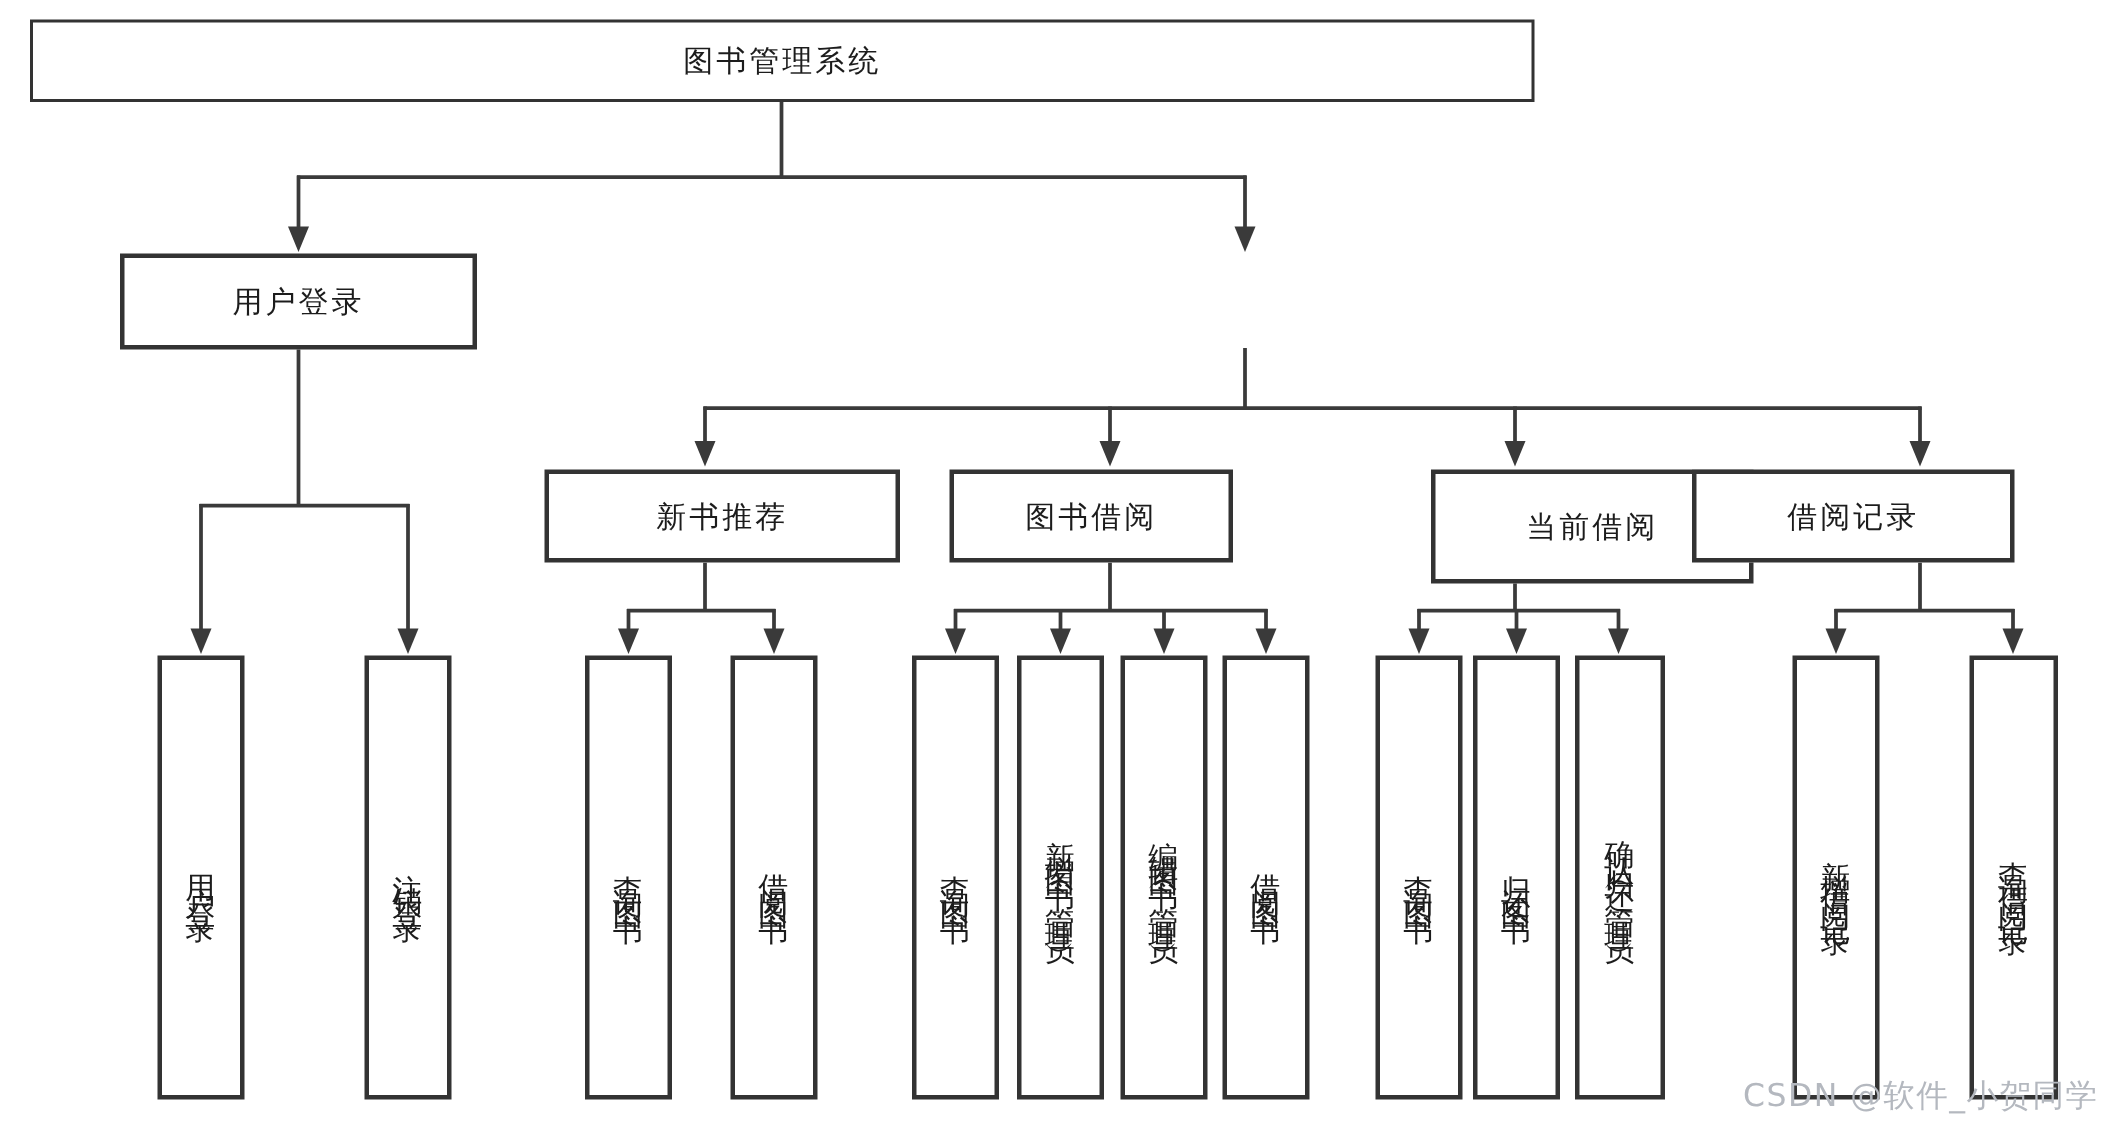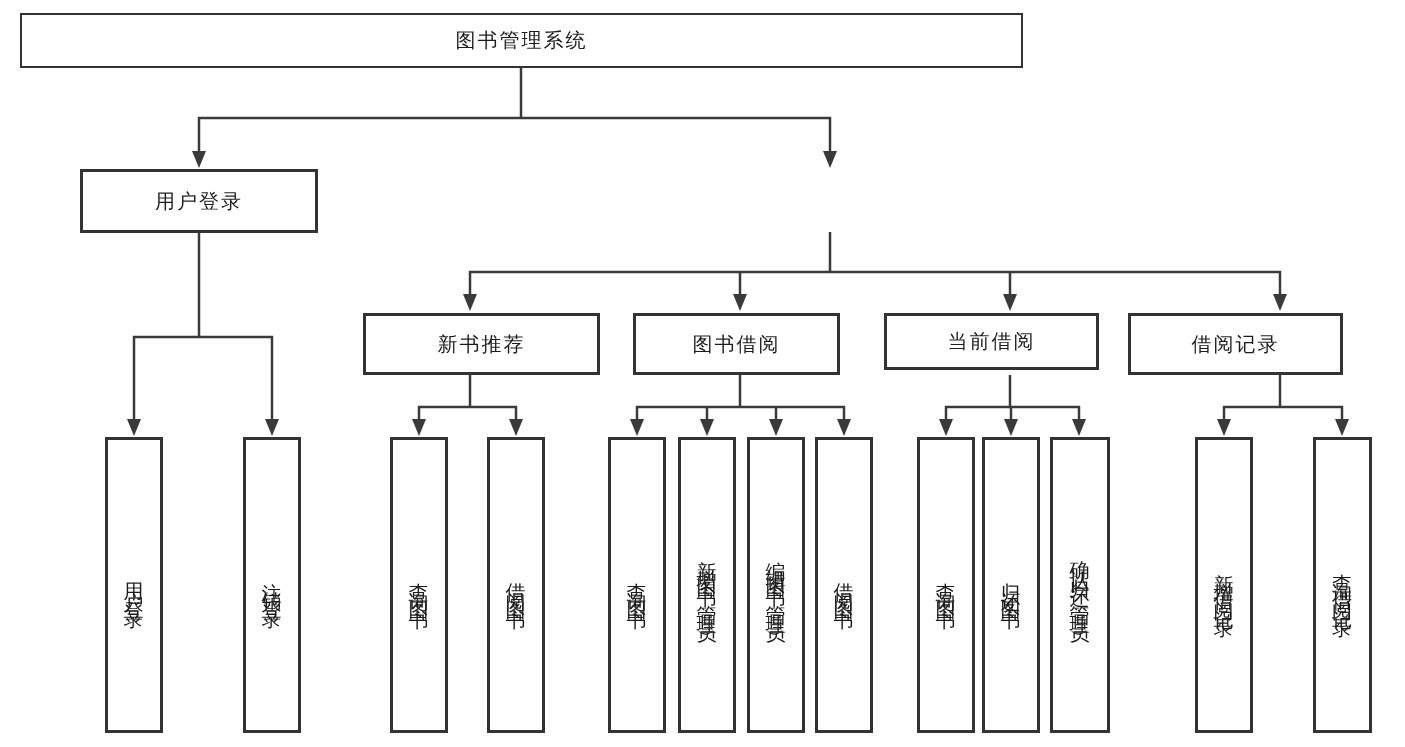--- a/index.html
+++ b/index.html
@@ -150,36 +150,37 @@
       <polygon points="1217,419 1231,419 1224,436"></polygon>
       <polygon points="1335,419 1349,419 1342,436"></polygon>
     </g>
   </svg>
 
   <div class="node h root-box" style="left:20px;top:13px;width:1003px;height:55px">图书管理系统</div>
 
   <div class="node h" style="left:80px;top:169px;width:238px;height:64px">用户登录</div>
 
   <div class="node h" style="left:363px;top:313px;width:237px;height:62px">新书推荐</div>
-  <div class="node h" style="left:633px;top:313px;width:207px;height:62px">图书借阅</div>
-  <div class="node h" style="left:884px;top:313px;width:215px;height:57px">当前借阅</div>
+  <div class="node h" style="left:633px;top:313px;width:189px;height:62px">图书借阅</div>
+  <div class="node h" style="left:954px;top:313px;width:215px;height:76px">当前借阅</div>
   <div class="node h" style="left:1128px;top:313px;width:215px;height:62px">借阅记录</div>
 
   <div class="node v" style="left:105px;top:437px;width:58px;height:296px">用户登录</div>
   <div class="node v" style="left:243px;top:437px;width:58px;height:296px">注销登录</div>
 
   <div class="node v" style="left:390px;top:437px;width:58px;height:296px">查询图书</div>
   <div class="node v" style="left:487px;top:437px;width:58px;height:296px">借阅图书</div>
 
   <div class="node v" style="left:608px;top:437px;width:58px;height:296px">查询图书</div>
   <div class="node v" style="left:678px;top:437px;width:58px;height:296px">新增图书（管理员）</div>
   <div class="node v" style="left:747px;top:437px;width:58px;height:296px">编辑图书（管理员）</div>
   <div class="node v" style="left:815px;top:437px;width:58px;height:296px">借阅图书</div>
 
   <div class="node v" style="left:917px;top:437px;width:58px;height:296px">查询图书</div>
   <div class="node v" style="left:982px;top:437px;width:58px;height:296px">归还图书</div>
   <div class="node v" style="left:1050px;top:437px;width:60px;height:296px">确认归还（管理员）</div>
 
   <div class="node v" style="left:1195px;top:437px;width:58px;height:296px">新增借阅记录</div>
   <div class="node v" style="left:1313px;top:437px;width:59px;height:296px">查询借阅记录</div>
 
+  <div class="watermark">CSDN @软件_小贺同学</div>
 
 </div>
 
 </body></html>

